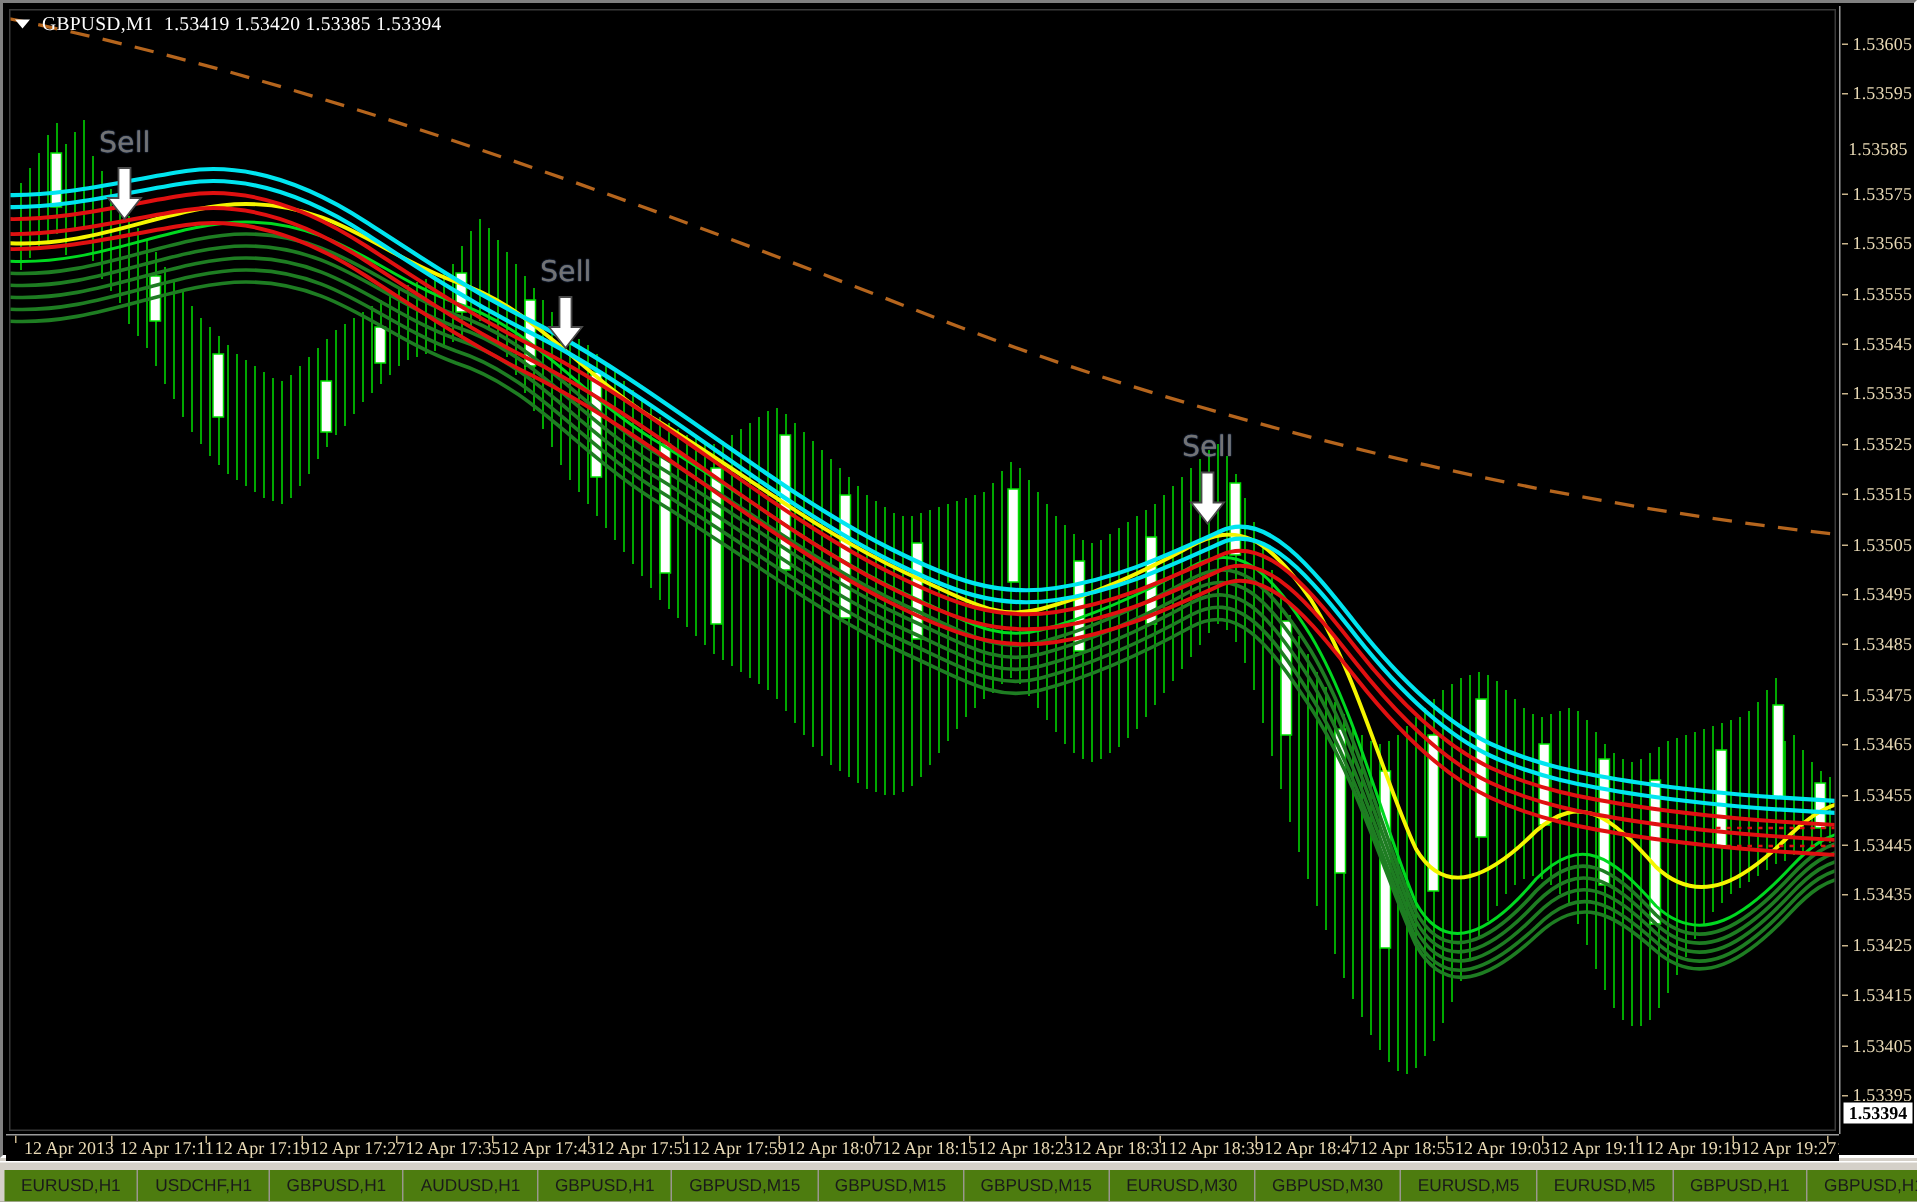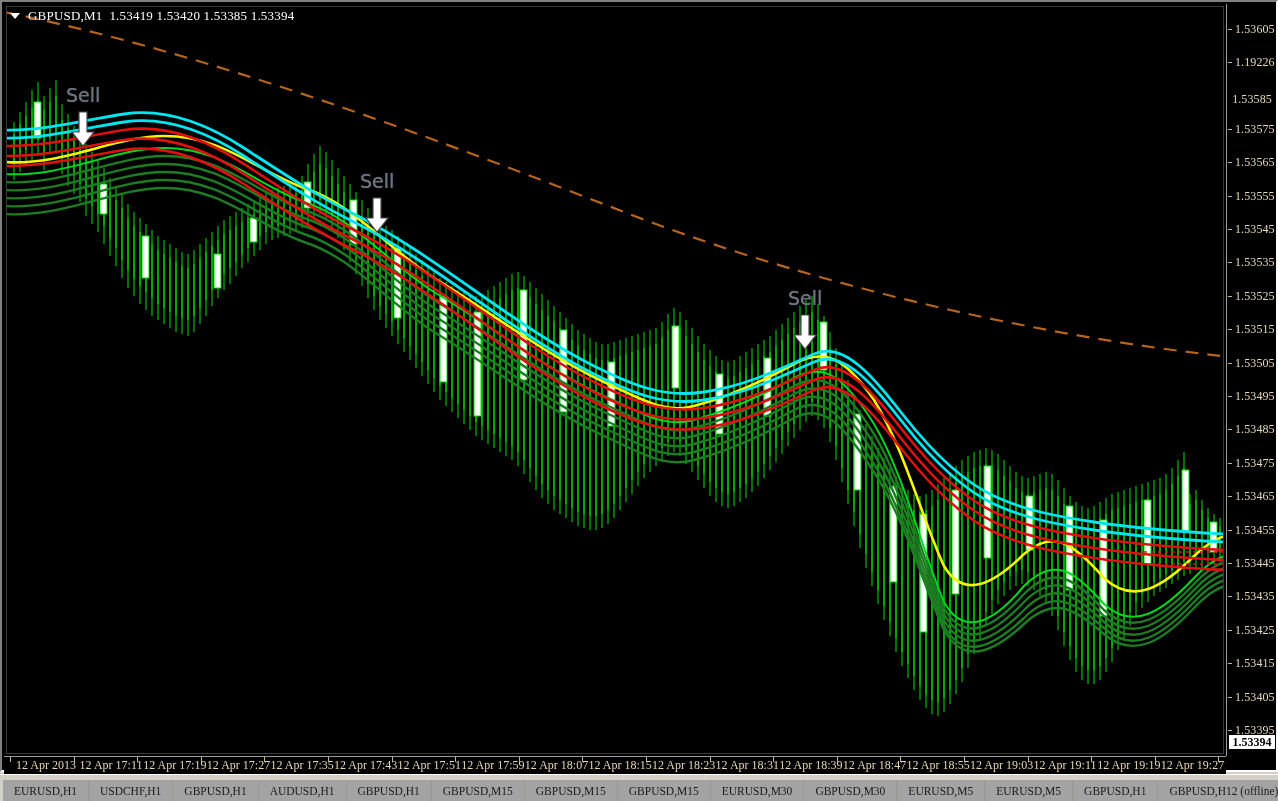--- a/index.html
+++ b/index.html
@@ -208,23 +208,23 @@
     padding-left: 3px;
     border-top: 1px solid #ffffff;
   }
   .tab {
     height: 21px;
     padding: 0 11px;
     display: flex;
     align-items: center;
     color: #1a1a1a;
     font-size: 11.5px;
-    font-family: Liberation Serif, serif;
+    font-family: Liberation Sans, sans-serif;
     white-space: nowrap;
-    background: #a3a3a3;
+    background: #4d7c0f;
     border-right: 1px solid #9a968f;
     cursor: default;
   }
 </style>
 </head>
 <body>
 
 <div id="app">
 
   <div class="window-frame">
@@ -551,21 +551,21 @@
 
     </div>
 
     <div class="price-scale" id="price-scale">
         <div class="price-tick" style="top: 18px;">
           <span class="dash"></span>
           <span class="txt">1.53605</span>
         </div>
         <div class="price-tick" style="top: 51.4px;">
           <span class="dash"></span>
-          <span class="txt">1.19226</span>
+          <span class="txt">1.53595</span>
         </div>
         <div class="price-tick" style="top: 84.8px; flex-direction: column;">
           <span class="dash"></span>
           <span class="txt">1.53585</span>
         </div>
         <div class="price-tick" style="top: 118.2px;">
           <span class="dash"></span>
           <span class="txt">1.53575</span>
         </div>
         <div class="price-tick" style="top: 151.6px;">

